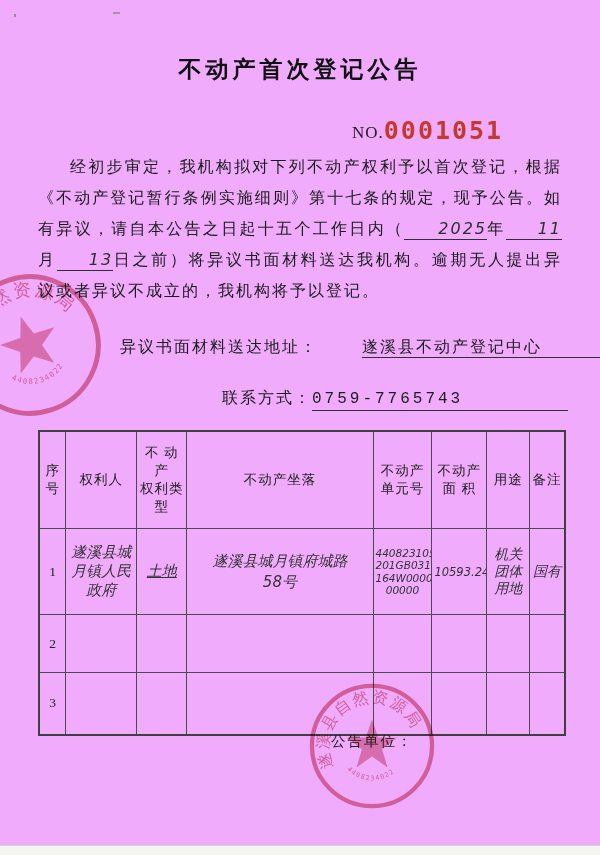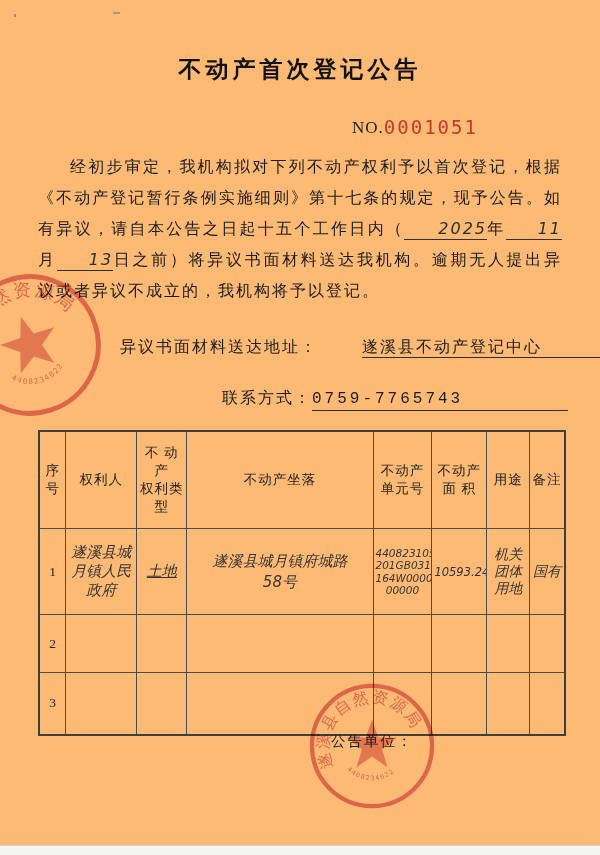--- a/index.html
+++ b/index.html
@@ -1,31 +1,31 @@
 <!DOCTYPE html>
 <html><head>
 <meta charset="utf-8">
 <style>
   html,body{margin:0;padding:0;background:#e8e8e6;}
   .page{
     position:relative;width:600px;height:855px;margin:0 auto;
-    background:#fdba74;overflow:hidden;
+    background:#f0abfc;overflow:hidden;
     font-family:"Liberation Serif",serif;color:#1c1c1c;
   }
   
   .title{
     position:absolute;top:54px;left:0;width:100%;text-align:center;
     font-family:"Liberation Sans",sans-serif;font-weight:bold;
     font-size:23px;letter-spacing:4px;color:#111;
   }
   .no-line{position:absolute;top:116px;left:352px;white-space:nowrap;}
   .no-prefix{font-size:17px;letter-spacing:1px;color:#222;}
   .no-value{
-    font-family:"DejaVu Sans Mono",monospace;font-weight:normal;
-    font-size:19px;letter-spacing:2px;color:#c23a2b;vertical-align:-1px;
+    font-family:"DejaVu Sans Mono",monospace;font-weight:bold;
+    font-size:25px;letter-spacing:2px;color:#c23a2b;vertical-align:-1px;
   }
   
   .body-text{
     position:absolute;top:151px;left:38px;width:524px;
     font-size:16px;line-height:31px;letter-spacing:2px;
     text-align:justify;text-indent:2em;color:#1b1b1b;
   }
   .hw{font-family:"DejaVu Sans",sans-serif;font-style:italic;color:#2e2e2e;}
   .uline{border-bottom:1.4px solid #2f2f2f;display:inline-block;line-height:20px;}
   .u-year{min-width:66px;padding-left:2px;}

